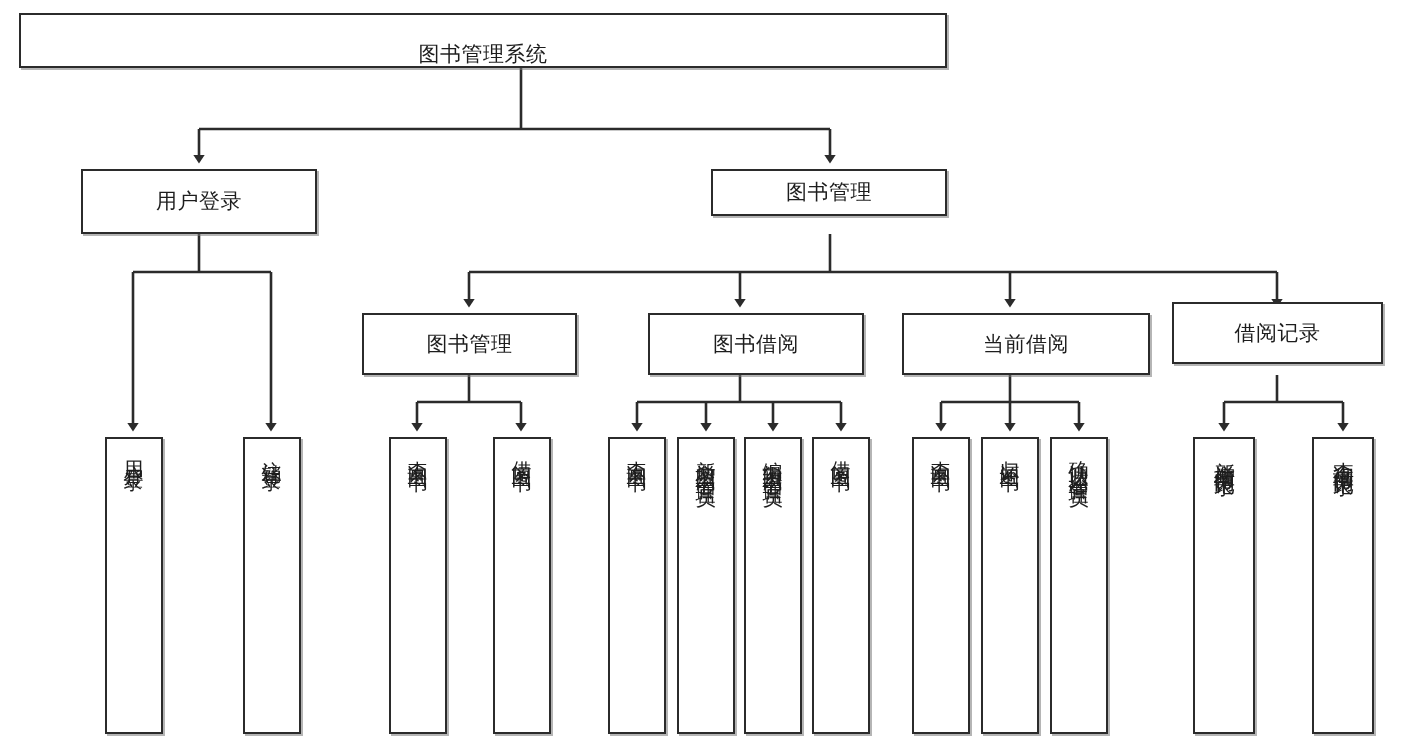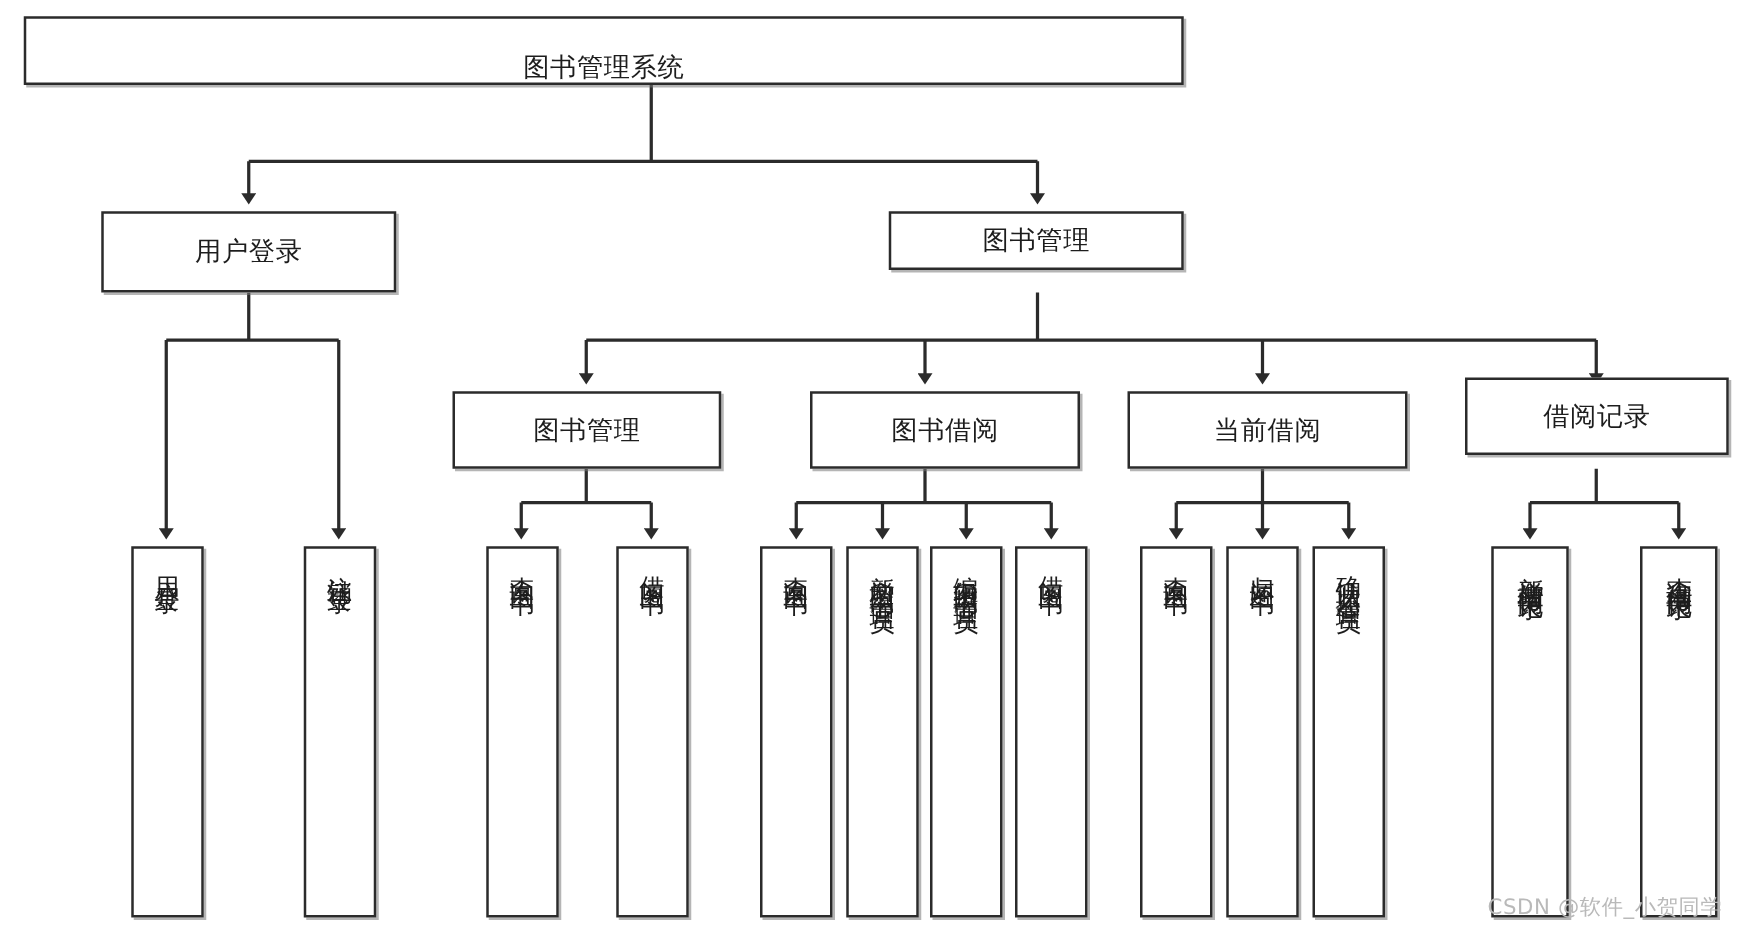--- a/index.html
+++ b/index.html
@@ -142,21 +142,21 @@
   <div class="node horizontal" style="left:711px; top:169px; width:236px; height:47px;">
     <span class="label">图书管理</span>
   </div>
 
   <div class="node horizontal" style="left:362px; top:313px; width:215px; height:62px;">
     <span class="label">图书管理</span>
   </div>
   <div class="node horizontal" style="left:632px; top:313px; width:216px; height:62px;margin-left:16px;">
     <span class="label">图书借阅</span>
   </div>
-  <div class="node horizontal" style="left:902px; top:313px; width:224px; height:62px;">
+  <div class="node horizontal" style="left:902px; top:313px; width:248px; height:62px;">
     <span class="label">当前借阅</span>
   </div>
   <div class="node horizontal" style="left:1172px; top:302px; width:211px; height:62px;">
     <span class="label">借阅记录</span>
   </div>
 
   <div class="node vertical" style="left:105px; top:437px; width:58px; height:297px;">
     <span class="label">用户登录</span>
   </div>
   <div class="node vertical" style="left:243px; top:437px; width:58px; height:297px;">
@@ -193,15 +193,14 @@
     <span class="label">确认归还（管理员）</span>
   </div>
 
   <div class="node vertical wide" style="left:1193px; top:437px; width:62px; height:297px;">
     <span class="label">新增借阅记录</span>
   </div>
   <div class="node vertical wide" style="left:1312px; top:437px; width:62px; height:297px;">
     <span class="label">查询借阅记录</span>
   </div>
 
-  <div class="watermark">CSDN @软件_小贺同学</div>
 
 </div>
 
 </body></html>

